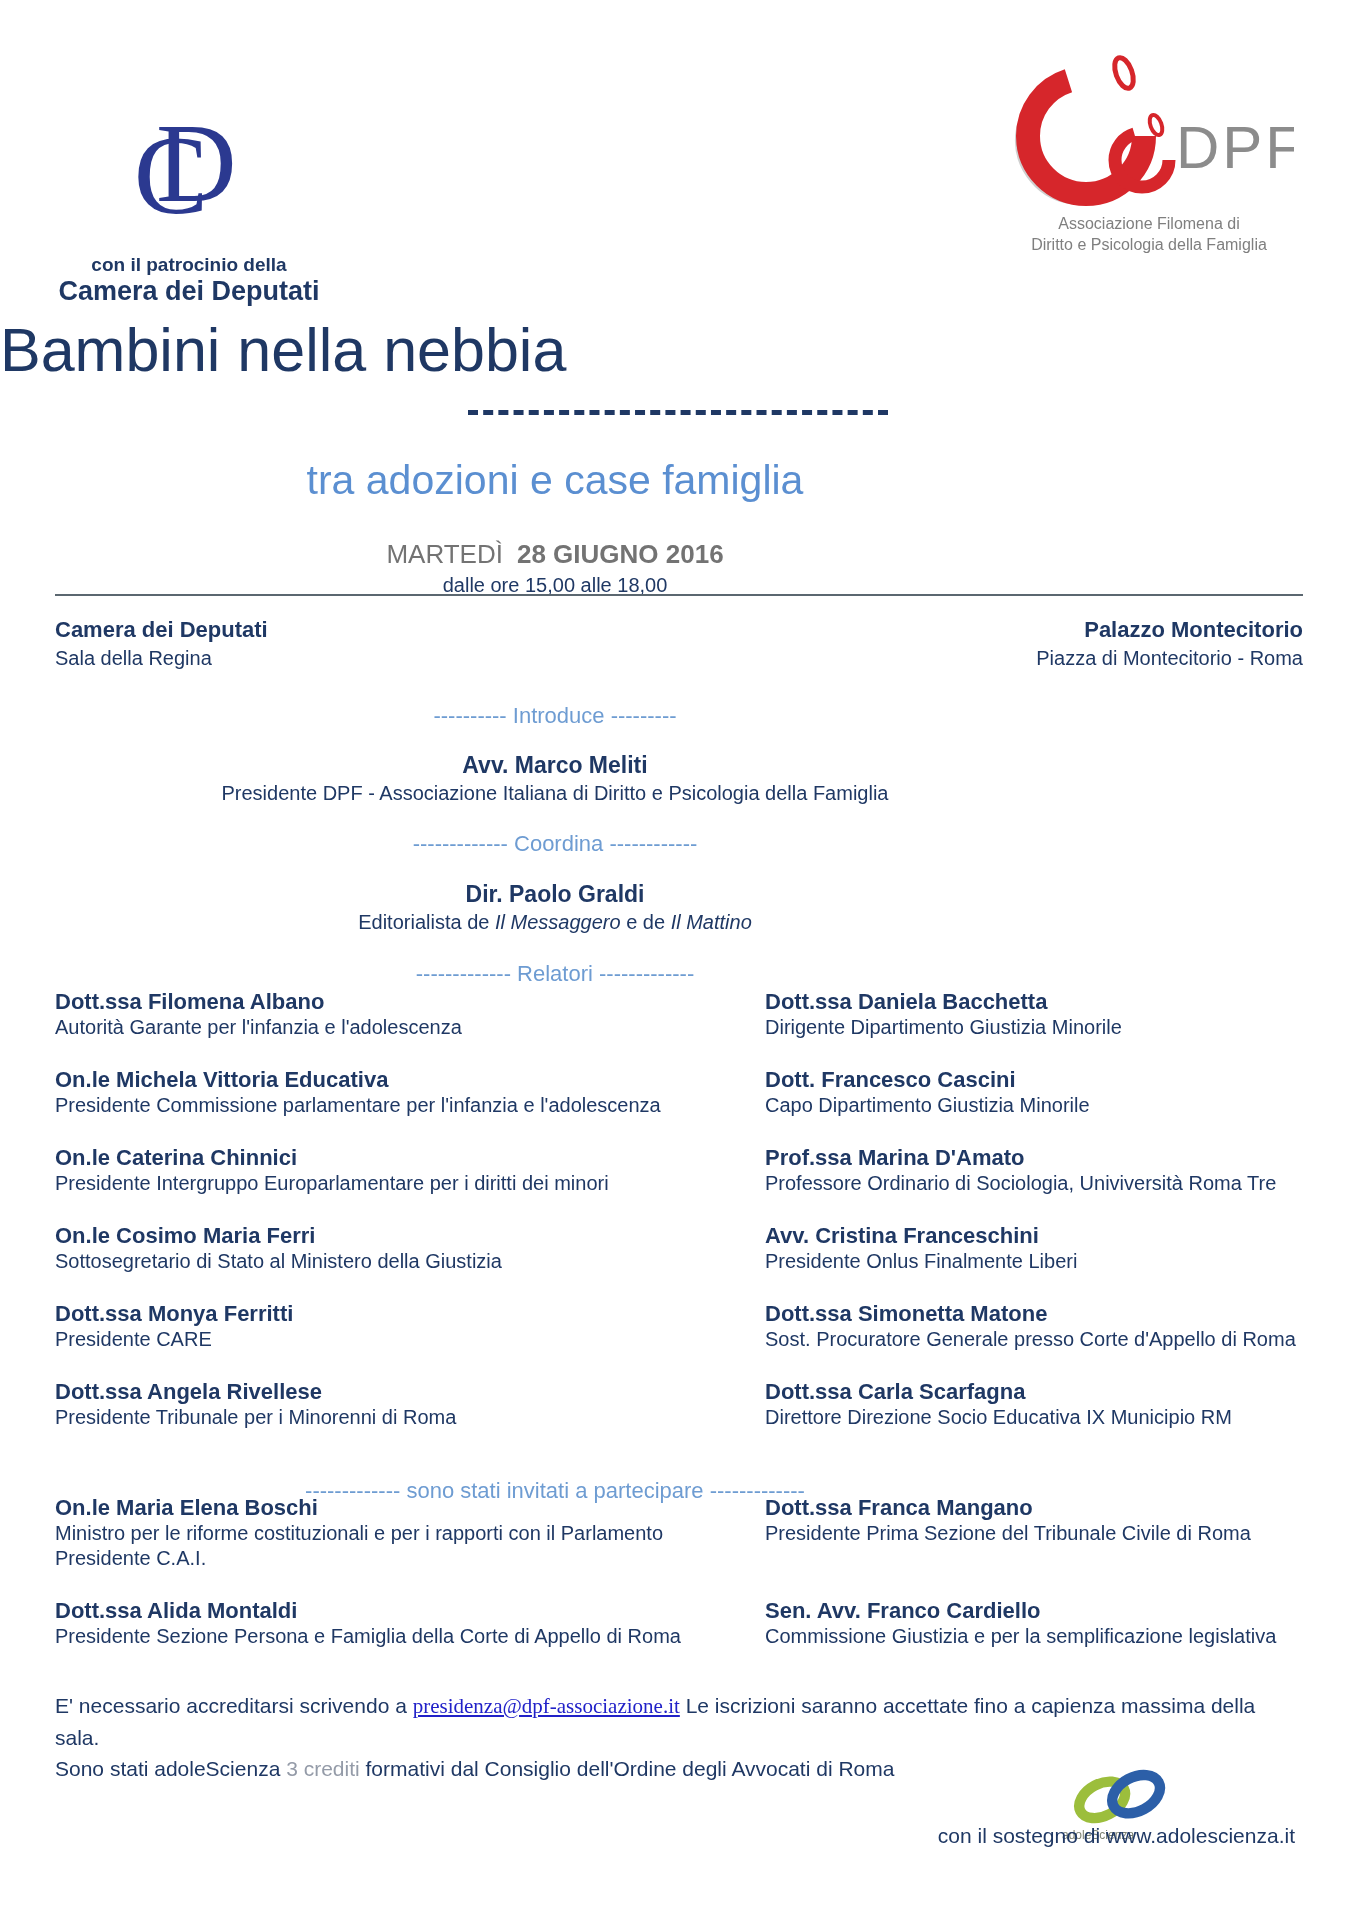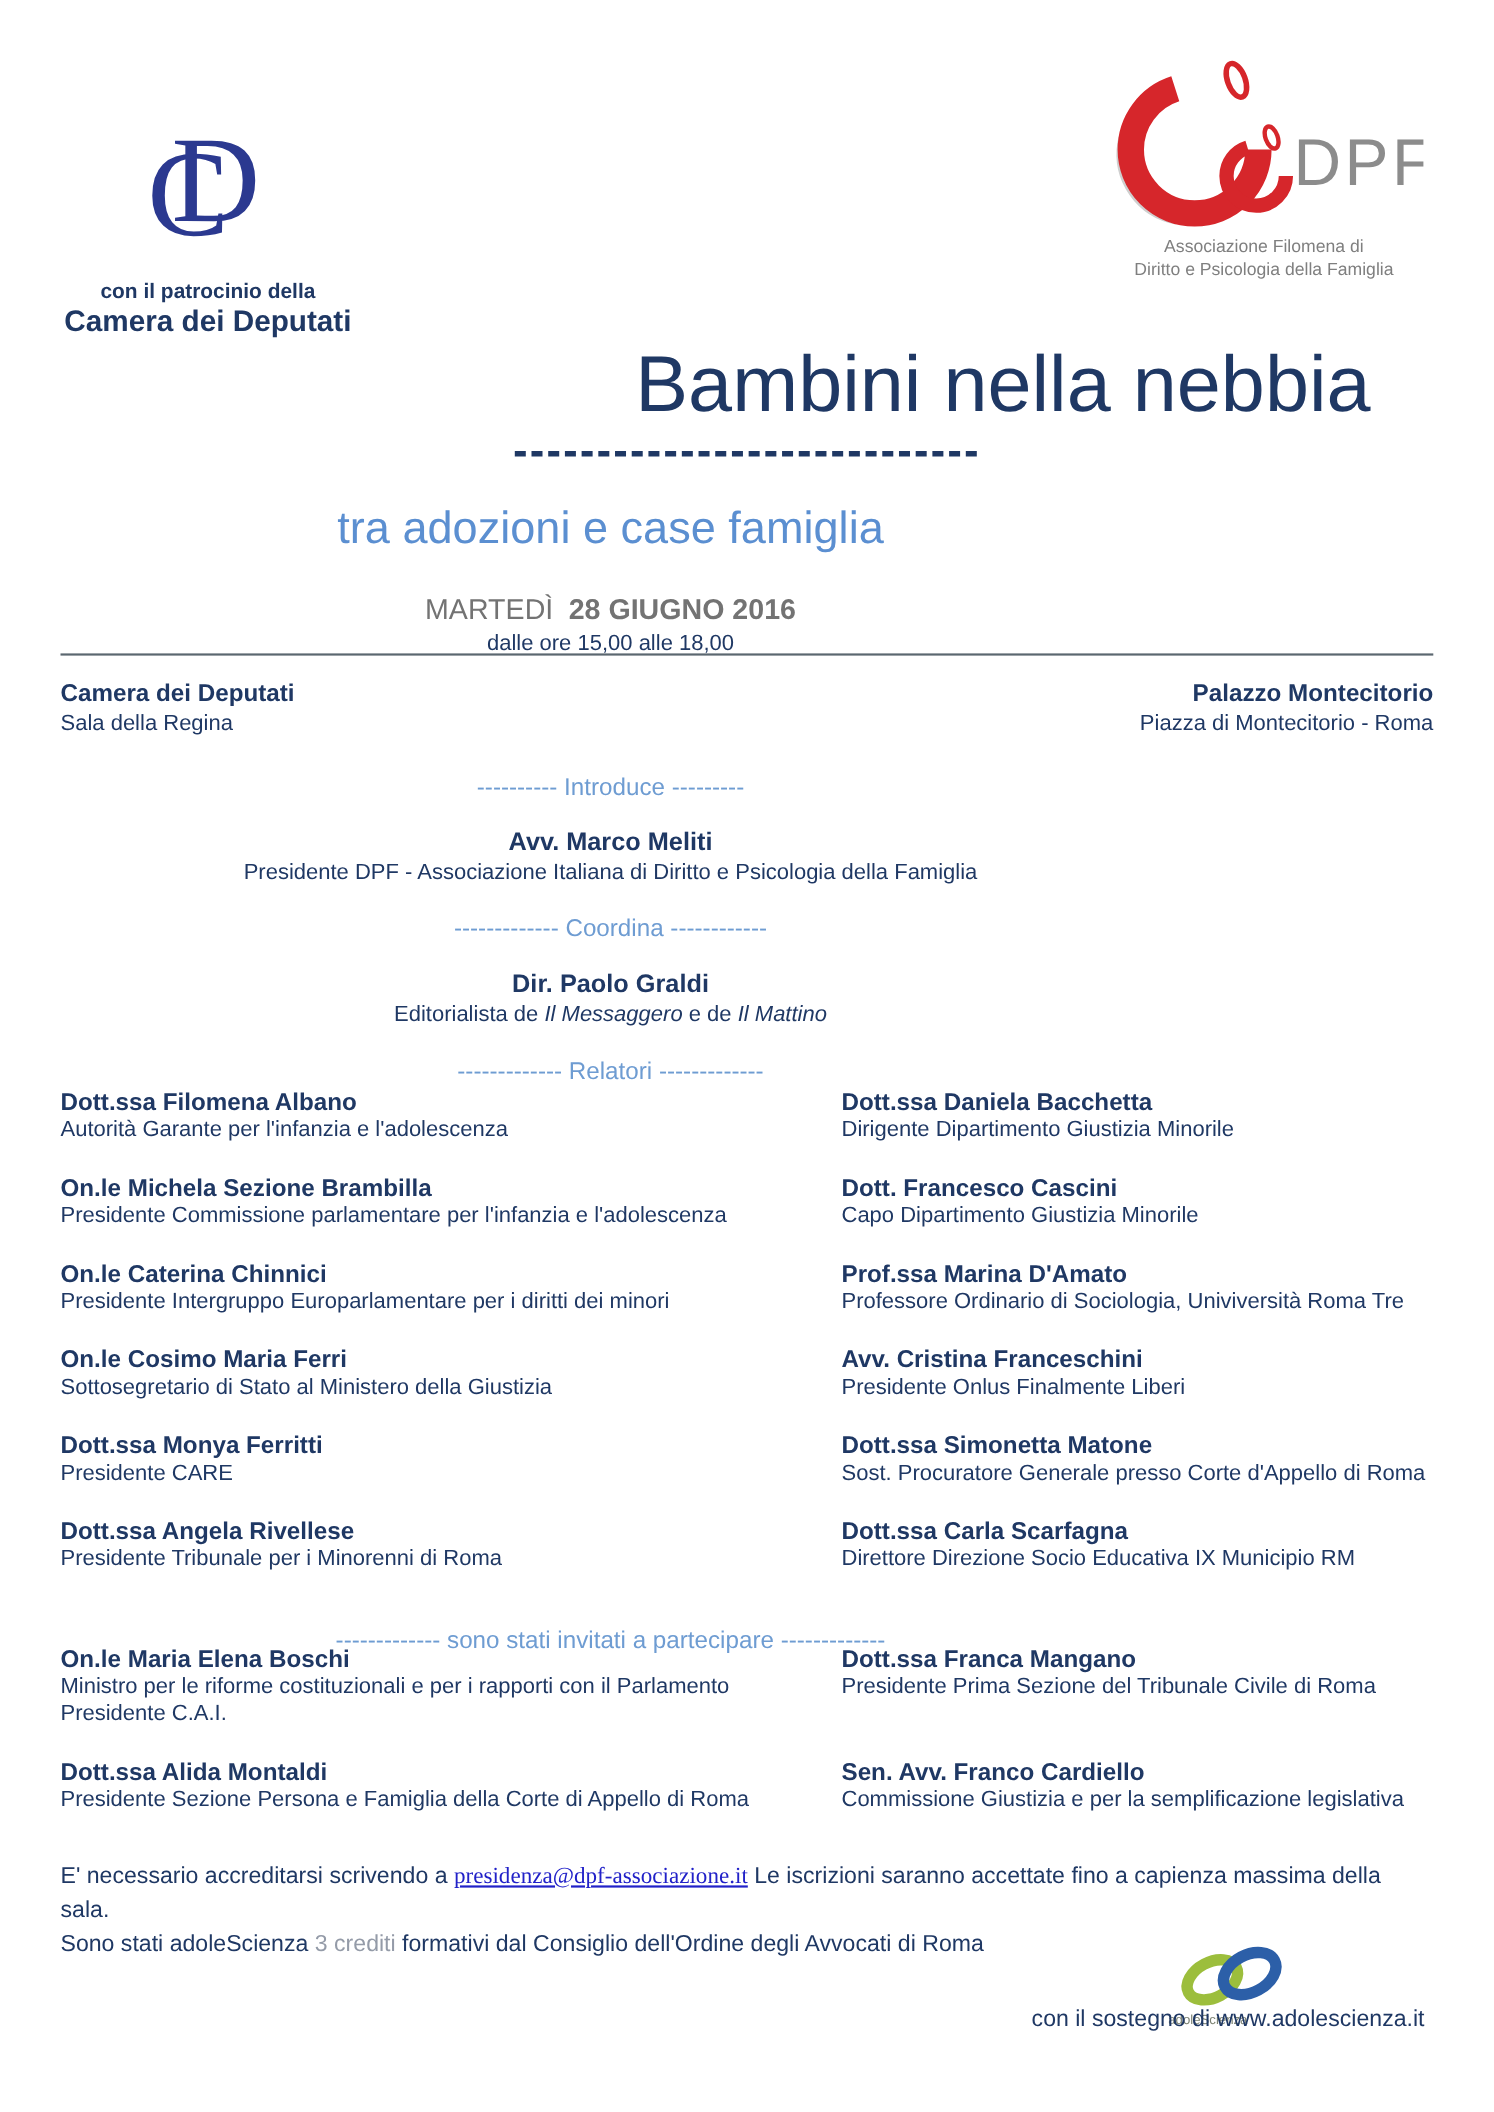--- a/index.html
+++ b/index.html
@@ -16,21 +16,21 @@
   .ccol { position: absolute; left: 0; width: 1110px; text-align: center; margin-top: 28px; }
 
   
   .logo-left { position: absolute; left: 58px; top: 96px; width: 262px; text-align: center; }
   .patronage1 { font-size: 19px; font-weight: bold; margin-top: 4px; color: #1F3864; }
   .patronage2 { font-size: 27px; font-weight: bold; color: #1F3864; }
   .logo-right { position: absolute; left: 998px; top: 50px; width: 302px; text-align: center; }
   .dpf-org { font-size: 16px; color: #7F7F7F; line-height: 1.3; }
 
   
-  .title { position: absolute; top: 316px; left: 0; width: 1246px; text-align: right; font-size: 72px; line-height: 68px; color: #1F3864; }
+  .title { position: absolute; top: 316px; left: 0; width: 1246px; text-align: left; font-size: 61px; line-height: 68px; color: #1F3864; }
   .title-divider { position: absolute; top: 410px; left: 468px; width: 420px; border-top: 5px dashed #1F3864; }
   .subtitle { top: 429px; font-size: 41px; color: #5B8FD1; }
   .dateline { top: 511px; font-size: 26px; color: #737373; }
   .dateline .wd { margin-right: 14px; }
   .dateline .bold { font-weight: bold; }
   .timeline { top: 546px; font-size: 20px; }
 
   .header-rule { position: absolute; top: 594px; left: 55px; width: 1248px; height: 2px; background: #5B6770; }
 
   .venue { position: absolute; top: 617px; left: 55px; width: 1248px; display: flex; justify-content: space-between; }
@@ -133,21 +133,21 @@
   <div class="speakers">
     <div class="sp-cell">
       <div class="sp-name">Dott.ssa Filomena Albano</div>
       <div class="sp-role">Autorità Garante per l'infanzia e l'adolescenza</div>
     </div>
     <div class="sp-cell">
       <div class="sp-name">Dott.ssa Daniela Bacchetta</div>
       <div class="sp-role">Dirigente Dipartimento Giustizia Minorile</div>
     </div>
     <div class="sp-cell">
-      <div class="sp-name">On.le Michela Sezione Brambilla</div>
+      <div class="sp-name">On.le Michela Vittoria Educativa</div>
       <div class="sp-role">Presidente Commissione parlamentare per l'infanzia e l'adolescenza</div>
     </div>
     <div class="sp-cell">
       <div class="sp-name">Dott. Francesco Cascini</div>
       <div class="sp-role">Capo Dipartimento Giustizia Minorile</div>
     </div>
     <div class="sp-cell">
       <div class="sp-name">On.le Caterina Chinnici</div>
       <div class="sp-role">Presidente Intergruppo Europarlamentare per i diritti dei minori</div>
     </div>

